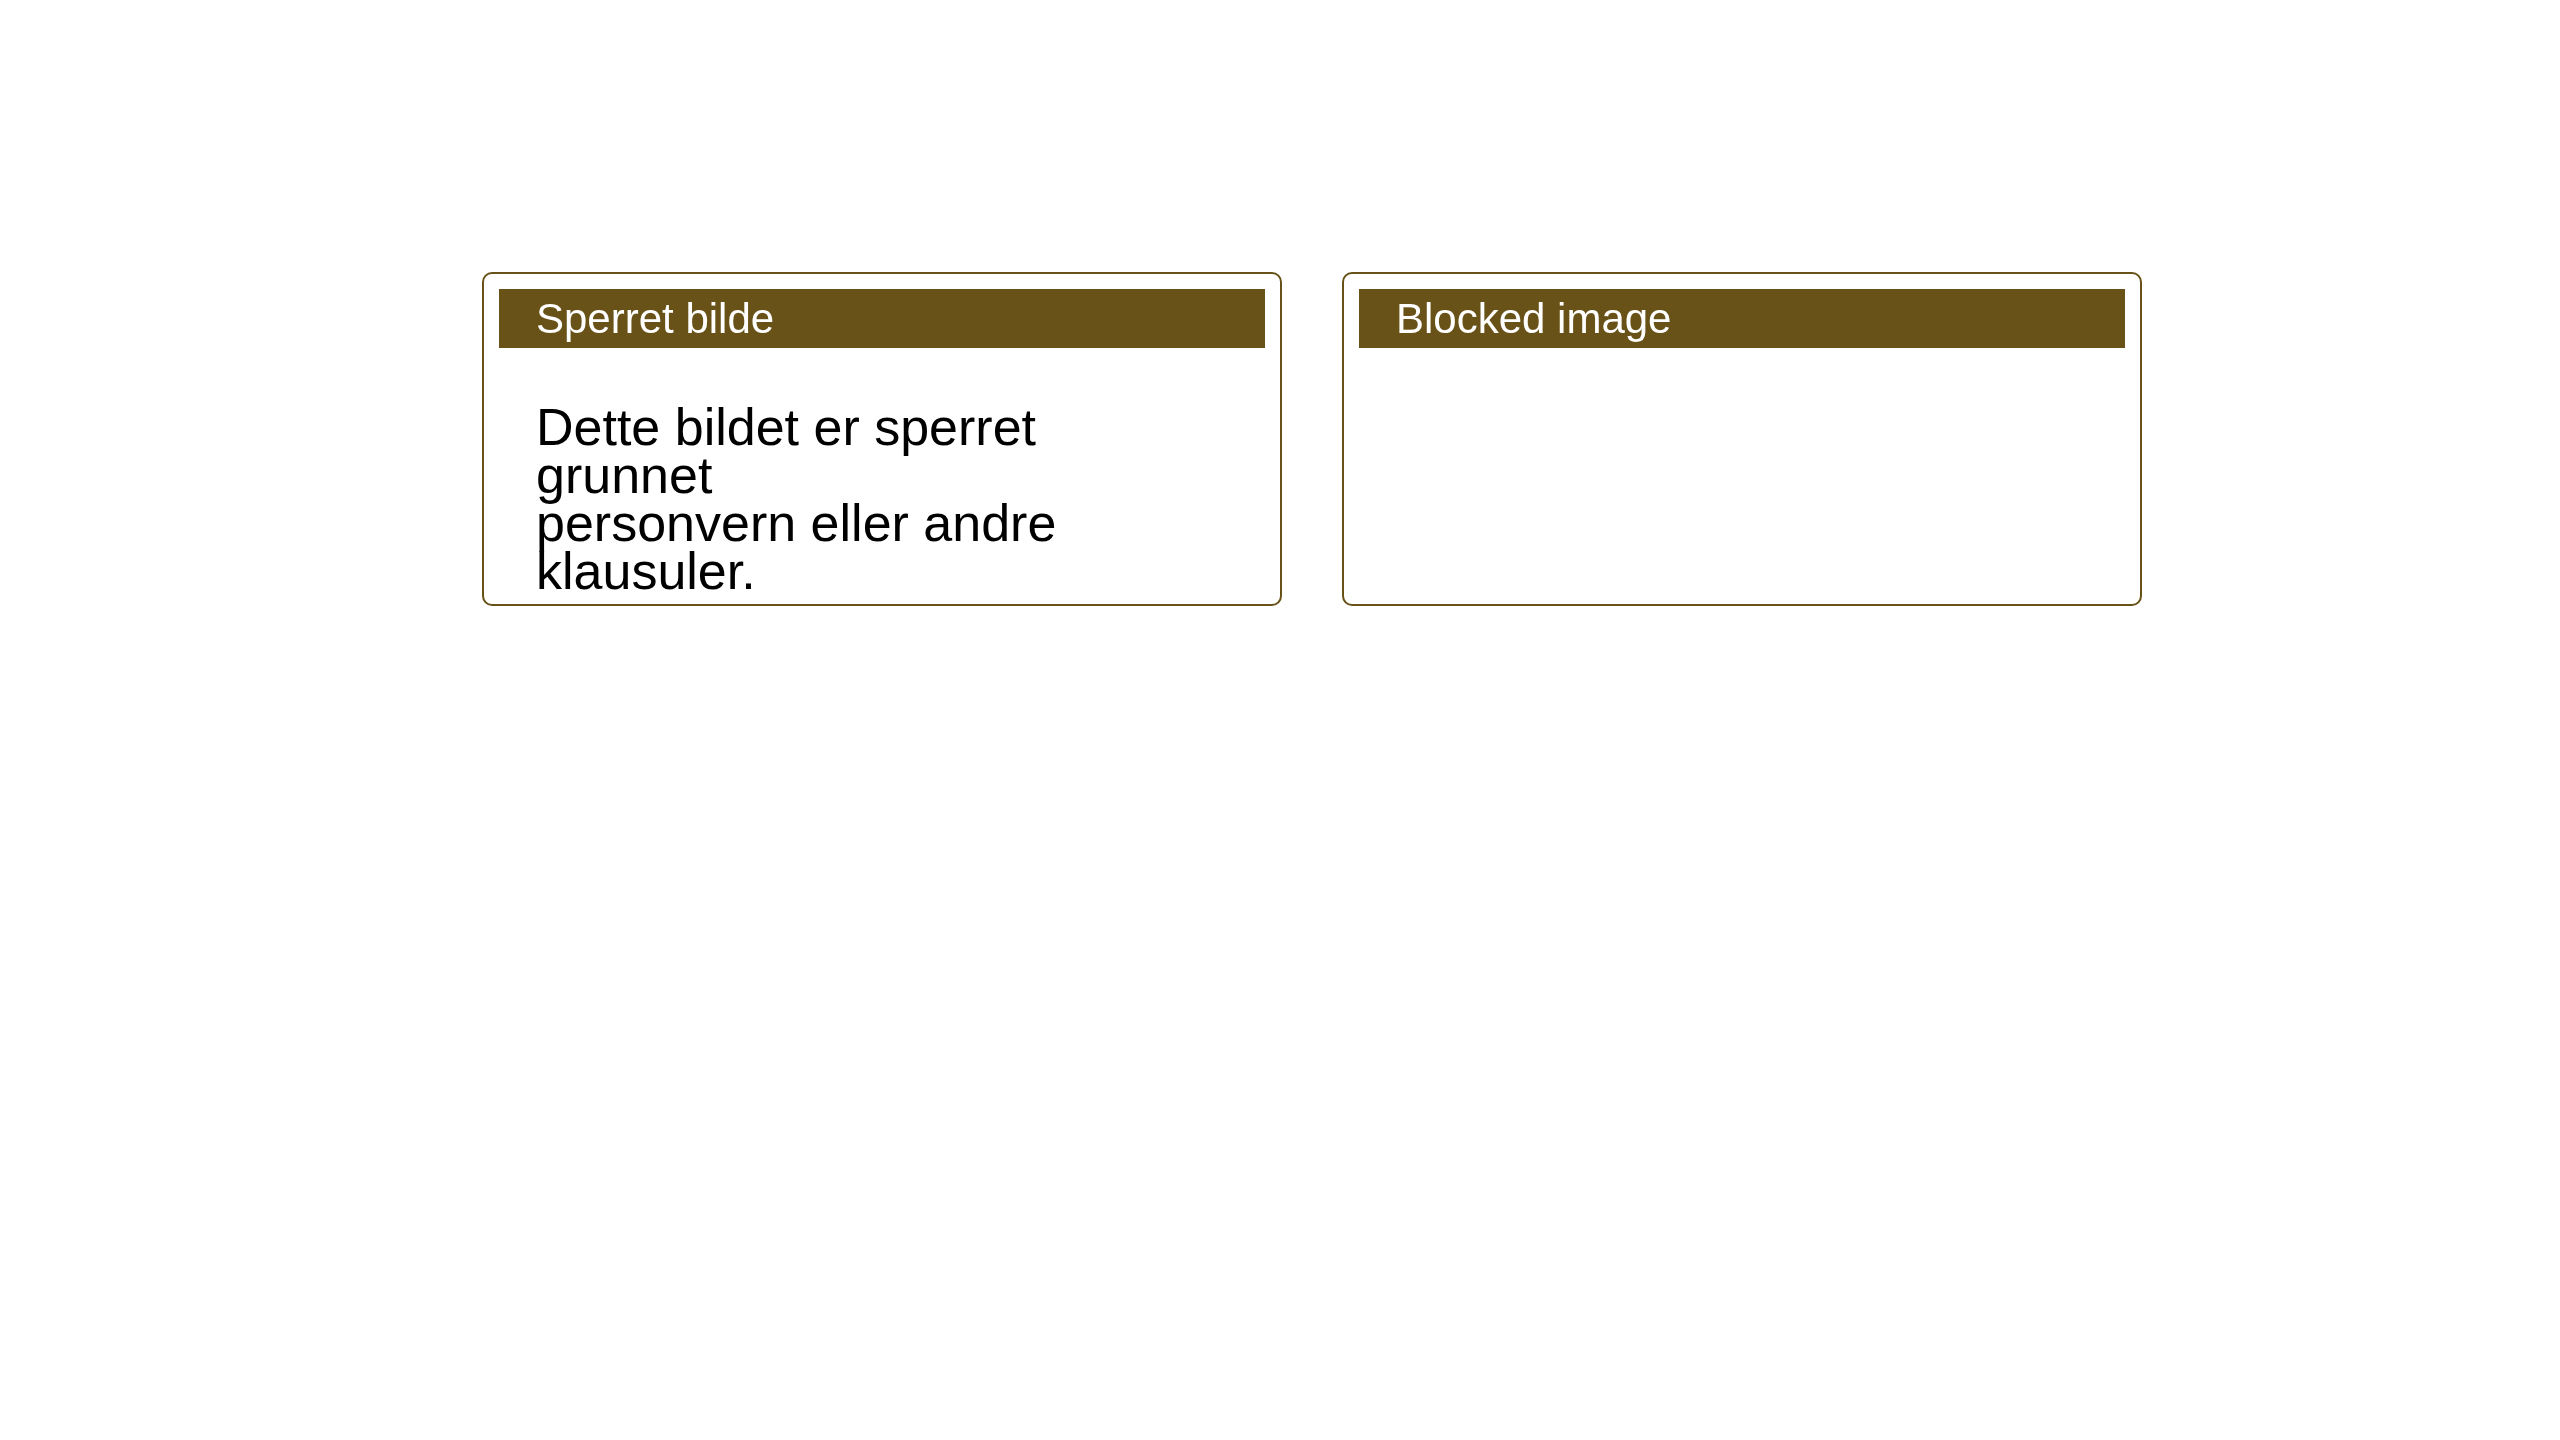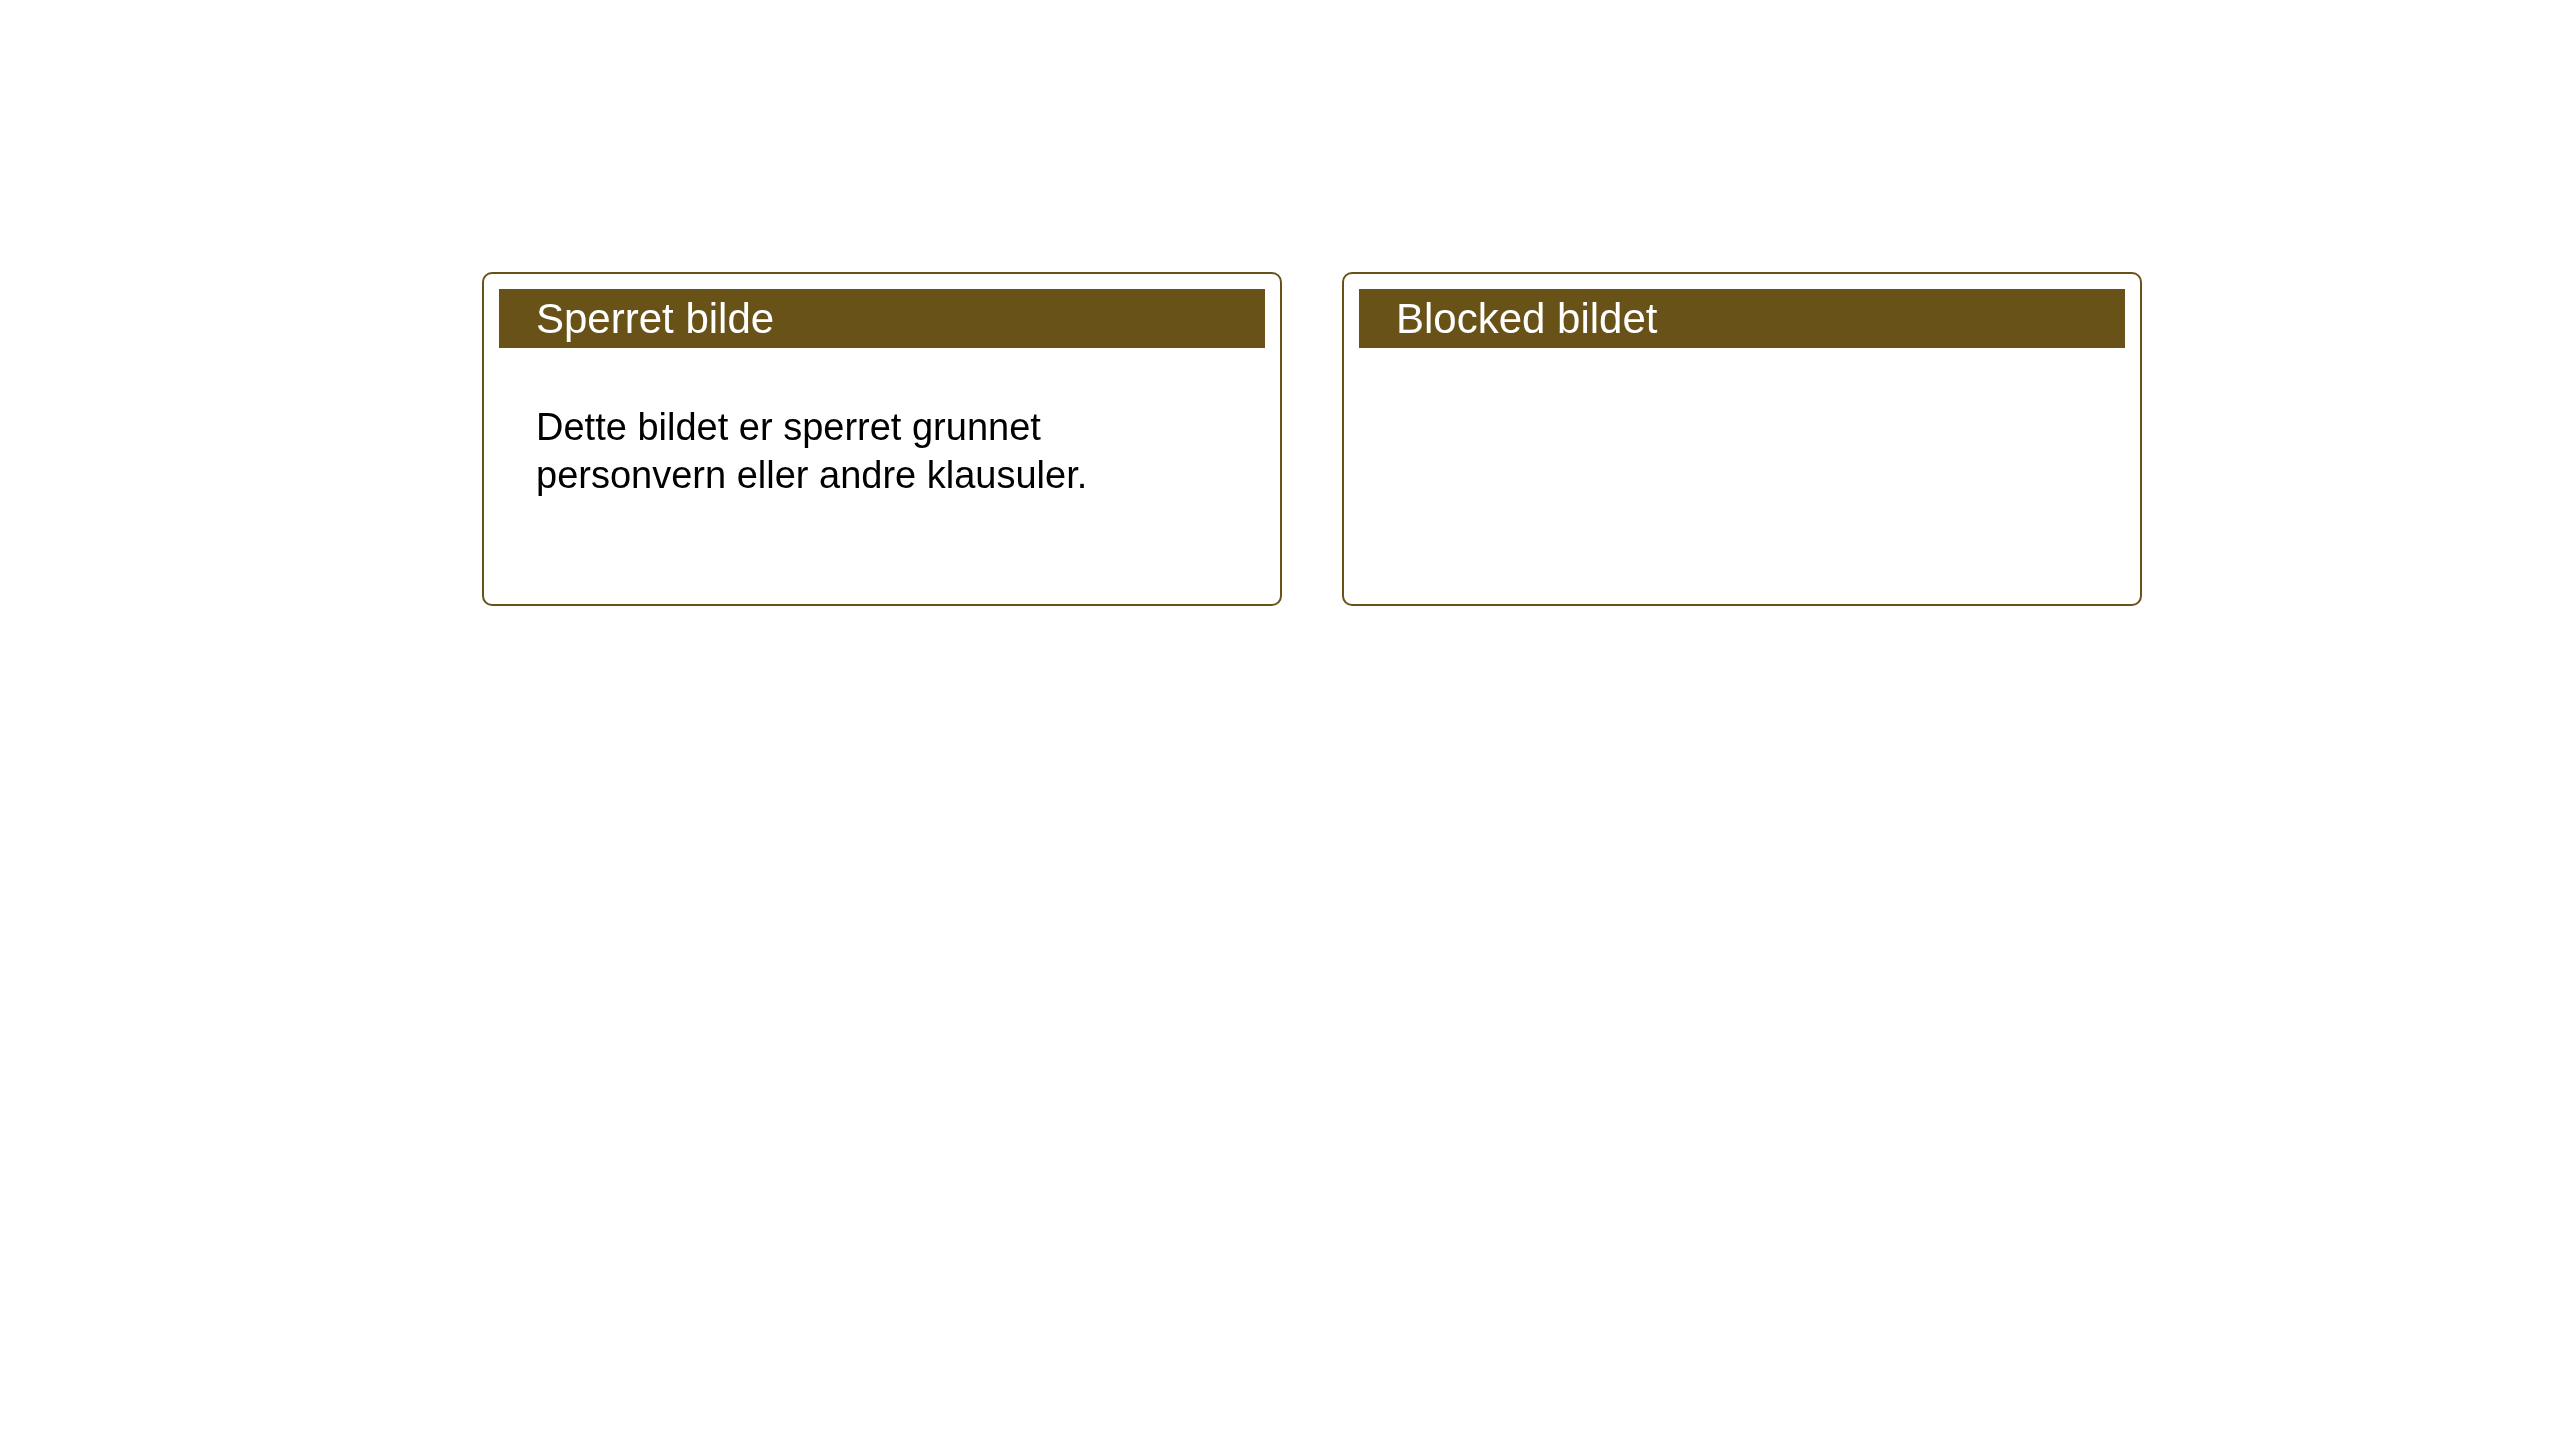--- a/index.html
+++ b/index.html
@@ -42,21 +42,21 @@
     align-items: center;
     padding: 0 22px;
     font-size: 42px;
     line-height: 1;
     font-weight: 400;
   }
   .card-body {
     padding: 40px 24px 0 22px;
   }
   .card-message {
-    font-size: 38px;
+    font-size: 52px;
     line-height: 48px;
     color: var(--body-text);
     white-space: pre-line;
     font-weight: 400;
   }
 </style>
 </head>
 <body>
 
 <div class="page">
@@ -66,17 +66,17 @@
       <span class="card-title">Sperret bilde</span>
     </header>
     <div class="card-body">
       <p class="card-message">Dette bildet er sperret grunnet
 personvern eller andre klausuler.</p>
     </div>
   </section>
 
   <section class="card card--english">
     <header class="card-header">
-      <span class="card-title">Blocked bildet</span>
+      <span class="card-title">Blocked image</span>
     </header>
   </section>
 
 </div>
 
 </body></html>

